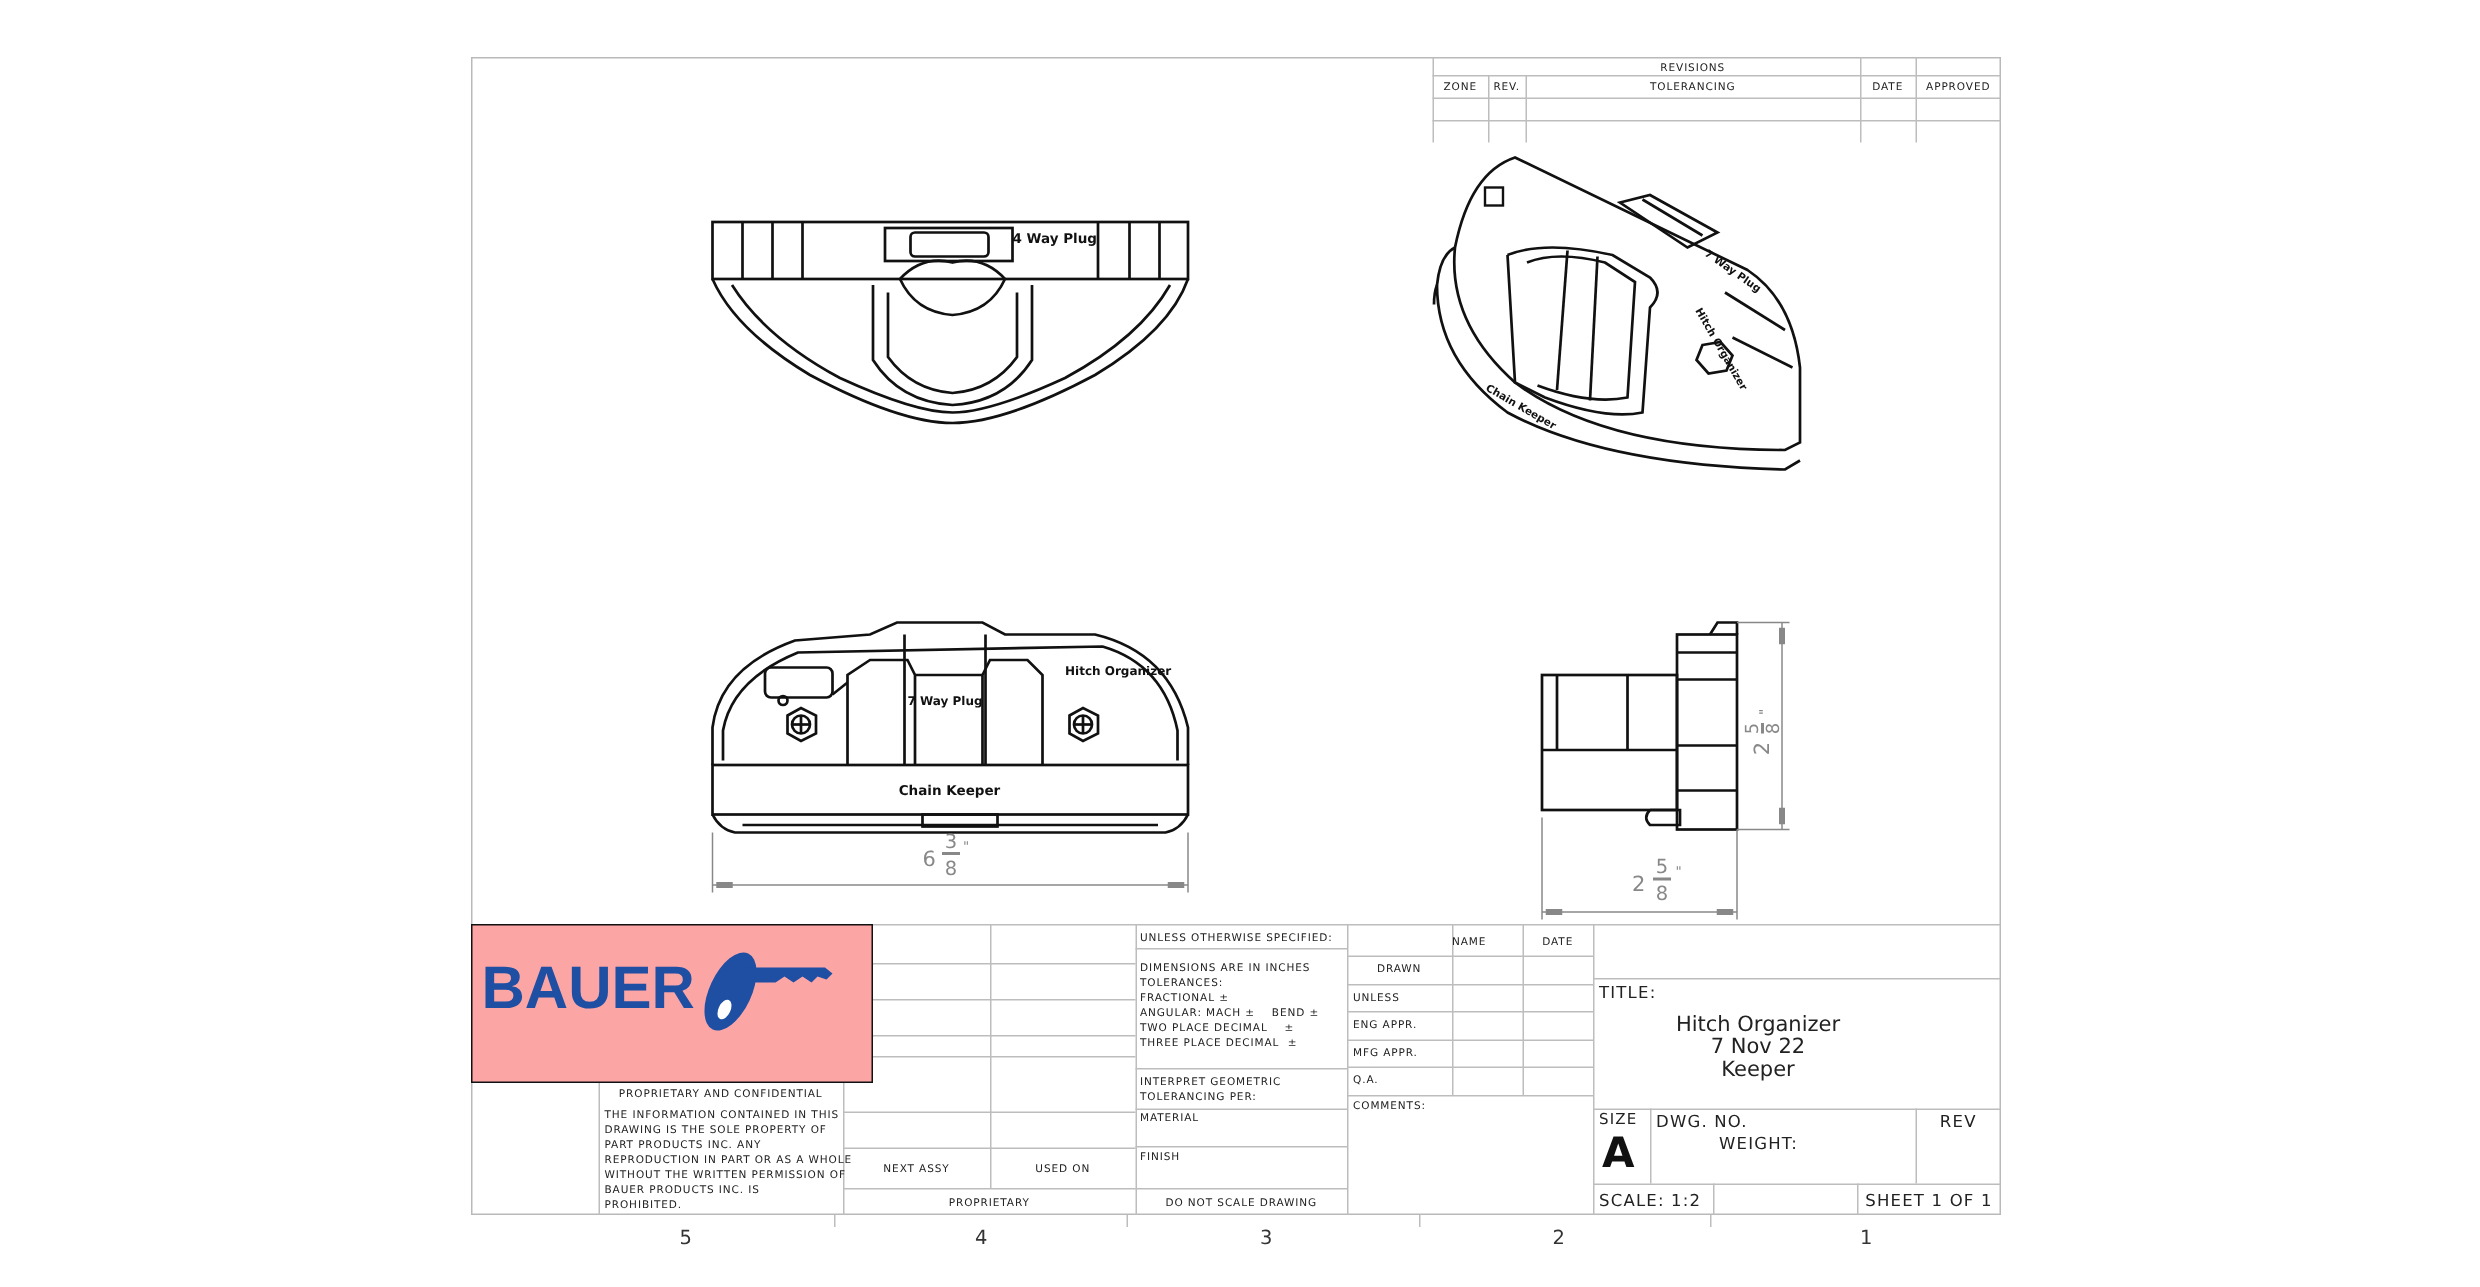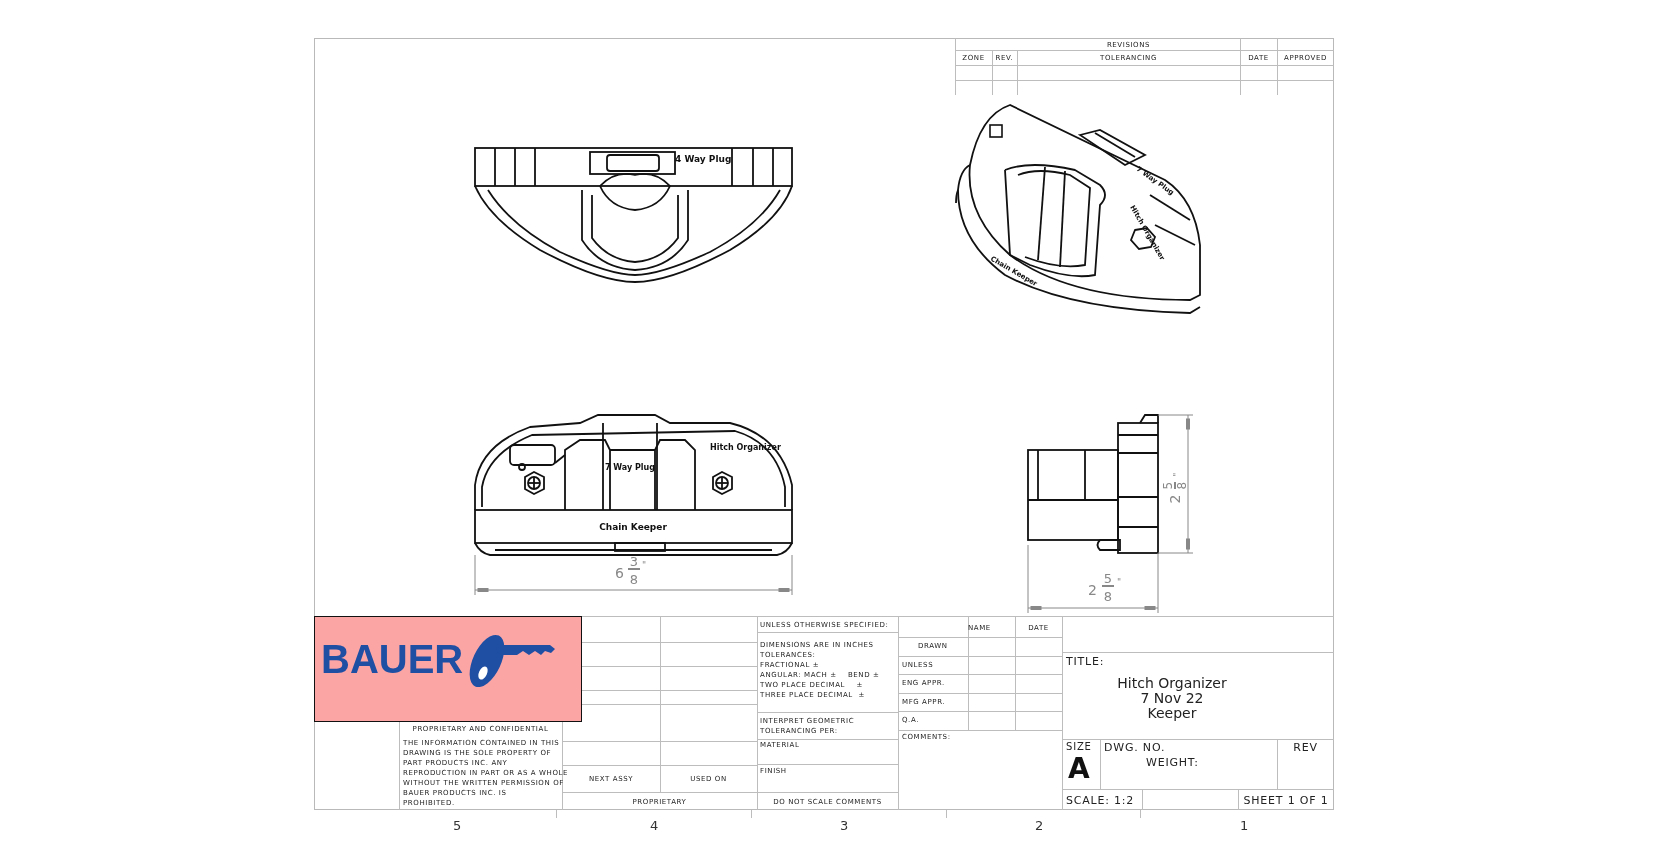--- a/index.html
+++ b/index.html
@@ -239,21 +239,21 @@
   <div style="white-space:pre;">ANGULAR: MACH ±    BEND ±</div>
   <div style="white-space:pre;">TWO PLACE DECIMAL    ±</div>
   <div style="white-space:pre;">THREE PLACE DECIMAL  ±</div>
 </div>
 <div class="abs tiny" style="left:760px; top:716px; line-height:10px;">
   <div>INTERPRET GEOMETRIC</div>
   <div>TOLERANCING PER:</div>
 </div>
 <div class="abs tiny" style="left:760px; top:741px;">MATERIAL</div>
 <div class="abs tiny" style="left:760px; top:767px;">FINISH</div>
-<div class="abs tiny" style="left:757px; top:798px; width:141px; text-align:center;">DO NOT SCALE COMMENTS</div>
+<div class="abs tiny" style="left:757px; top:798px; width:141px; text-align:center;">DO NOT SCALE DRAWING</div>
 
 <div class="abs tiny" style="left:968px; top:624px; width:47px; text-align:left;">NAME</div>
 <div class="abs tiny" style="left:1015px; top:624px; width:47px; text-align:center;">DATE</div>
 <div class="abs tiny" style="left:918px; top:642px;">DRAWN</div>
 <div class="abs tiny" style="left:902px; top:661px;">UNLESS</div>
 <div class="abs tiny" style="left:902px; top:679px;">ENG APPR.</div>
 <div class="abs tiny" style="left:902px; top:698px;">MFG APPR.</div>
 <div class="abs tiny" style="left:902px; top:716px;text-align:right;">Q.A.</div>
 <div class="abs tiny" style="left:902px; top:733px;">COMMENTS:</div>
 

